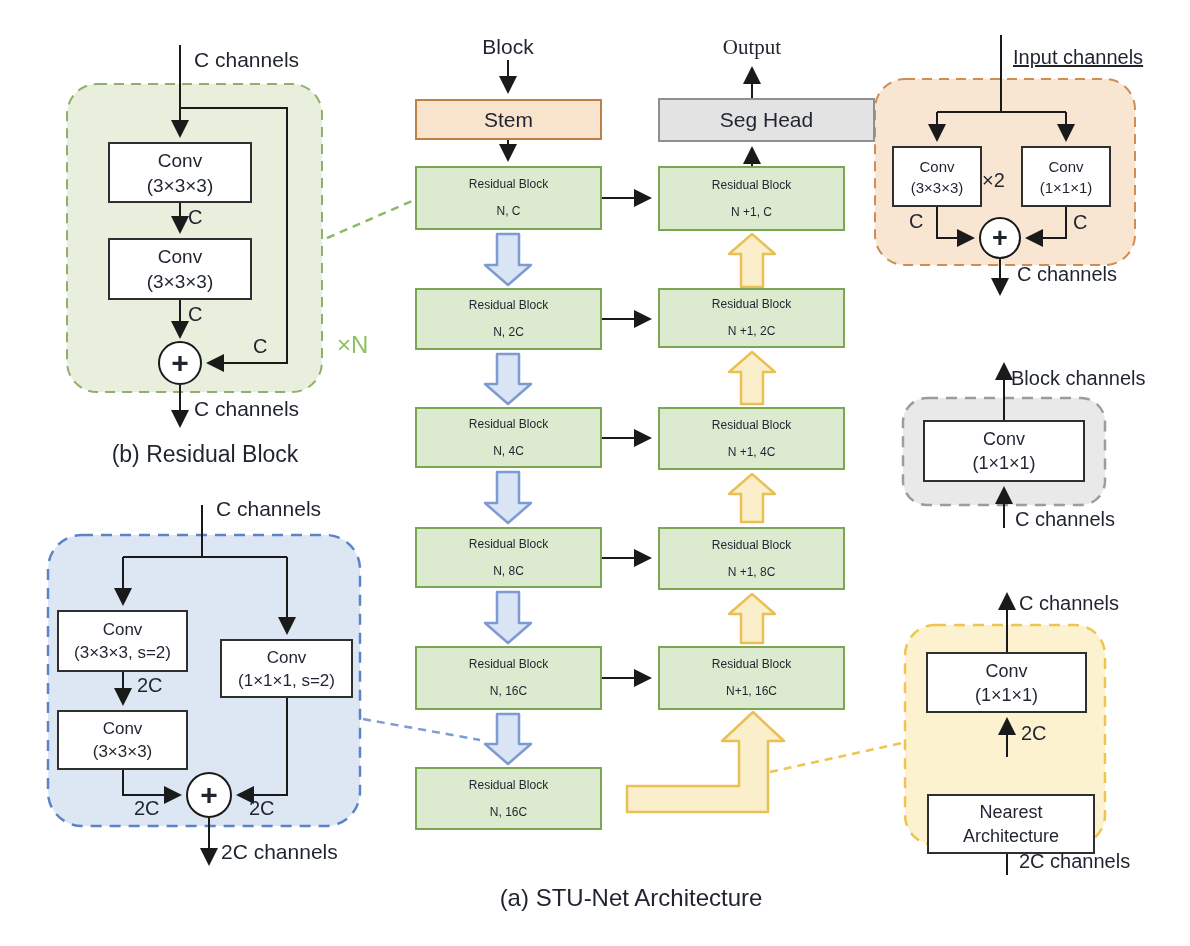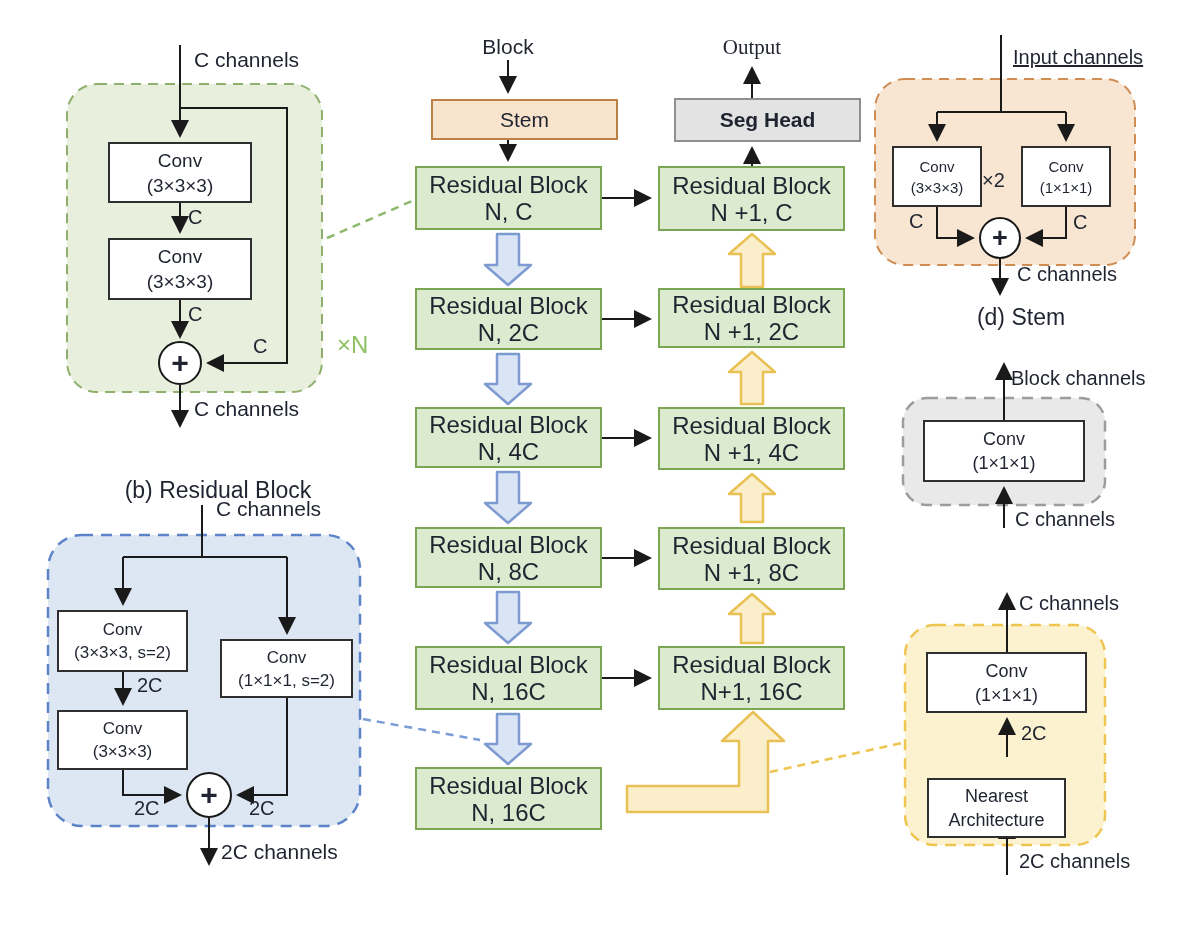--- a/index.html
+++ b/index.html
@@ -6,26 +6,26 @@
   .canvas{position:relative;width:1190px;height:946px;background:#ffffff;overflow:hidden;
           font-family:"Liberation Sans", sans-serif;color:#1f2430;}
   .wiring{position:absolute;left:0;top:0;z-index:1;}
   .abs{position:absolute;z-index:2;}
   .box{position:absolute;z-index:2;display:flex;flex-direction:column;align-items:center;
        justify-content:center;text-align:center;box-sizing:border-box;}
   .green{background:#dcead0;border:2px solid #7ba654;}
   .orange{background:#f8e3cd;border:2px solid #bd8146;}
   .gray{background:#e3e3e3;border:2px solid #8f8f8f;}
   .wbox{background:#ffffff;border:2px solid #2f2f2f;}
-  .t20{font-size:24px;line-height:27px;}
+  .t20{font-size:12px;line-height:27px;}
   .t19{font-size:19px;line-height:25px;}
   .t17{font-size:17px;line-height:23px;}
   .t15{font-size:15px;line-height:21px;}
   .t18{font-size:18px;line-height:24px;}
-  .stem-text{font-size:21px;margin-left:16px;}
+  .stem-text{font-size:21px;}
   .lbl{position:absolute;z-index:2;font-size:20px;white-space:nowrap;}
   .lbl21{font-size:21px;}
   .cap{position:absolute;z-index:2;font-size:23px;text-align:center;white-space:nowrap;}
   .cap-a{font-size:24px;}
   .plus-circle{position:absolute;z-index:3;background:#fff;border:2.5px solid #1a1a1a;
        border-radius:50%;display:flex;align-items:center;justify-content:center;
        font-size:30px;font-weight:600;box-sizing:border-box;}
   .xn{color:#8dc063;font-size:24px;}
 </style>
 </head>
@@ -108,21 +108,21 @@
       <path d="M627,786 L739,786 L739,741 L722,741 L753,712 L784,741 L768,741 L768,812 L627,812 Z"></path>
     </g>
   </svg>
 
   <div class="lbl lbl21 abs" style="left:458px;top:35px;width:100px;text-align:center;">Block</div>
   <div class="lbl lbl21 abs" style="left:702px;top:35px;width:100px;text-align:center;font-family:Liberation Serif, serif;">Output</div>
 
   <div class="box orange stem-text" style="left:415px;top:99px;width:187px;height:41px;">
     <div>Stem</div>
   </div>
-  <div class="box gray stem-text" style="left:658px;top:98px;width:187px;height:44px;font-weight:bold;">
+  <div class="box gray stem-text" style="left:658px;top:98px;width:217px;height:44px;">
     <div>Seg Head</div>
   </div>
 
   <div class="box green t20" style="left:415px;top:166px;width:187px;height:64px;">
     <div>Residual Block</div>
     <div>N, C</div>
   </div>
   <div class="box green t20" style="left:415px;top:288px;width:187px;height:62px;">
     <div>Residual Block</div>
     <div>N, 2C</div>
@@ -158,39 +158,40 @@
   </div>
   <div class="box green t20" style="left:658px;top:527px;width:187px;height:63px;">
     <div>Residual Block</div>
     <div>N +1, 8C</div>
   </div>
   <div class="box green t20" style="left:658px;top:646px;width:187px;height:64px;">
     <div>Residual Block</div>
     <div>N+1, 16C</div>
   </div>
 
+  <div class="cap cap-a abs" style="left:451px;top:884px;width:360px;">(a) STU-Net Architecture</div>
 
   <div class="lbl lbl21 abs" style="left:194px;top:48px;">C channels</div>
   <div class="box wbox t19" style="left:108px;top:142px;width:144px;height:61px;">
     <div>Conv</div>
     <div>(3×3×3)</div>
   </div>
   <div class="lbl abs" style="left:188px;top:206px;">C</div>
   <div class="box wbox t19" style="left:108px;top:238px;width:144px;height:62px;">
     <div>Conv</div>
     <div>(3×3×3)</div>
   </div>
   <div class="lbl abs" style="left:188px;top:303px;">C</div>
   <div class="lbl abs" style="left:253px;top:335px;">C</div>
   <div class="plus-circle" style="left:158px;top:341px;width:44px;height:44px;">
     <span>+</span>
   </div>
   <div class="lbl xn abs" style="left:337px;top:331px;">×N</div>
   <div class="lbl lbl21 abs" style="left:194px;top:397px;">C channels</div>
-  <div class="cap abs" style="left:58px;top:441px;width:320px;margin-top:36px;">(b) Residual Block</div>
+  <div class="cap abs" style="left:45px;top:441px;width:320px;">(b) Residual Block</div>
 
   <div class="lbl lbl21 abs" style="left:216px;top:497px;">C channels</div>
   <div class="box wbox t17" style="left:57px;top:610px;width:131px;height:62px;">
     <div>Conv</div>
     <div>(3×3×3, s=2)</div>
   </div>
   <div class="lbl abs" style="left:137px;top:674px;">2C</div>
   <div class="box wbox t17" style="left:57px;top:710px;width:131px;height:60px;">
     <div>Conv</div>
     <div>(3×3×3)</div>
@@ -215,34 +216,33 @@
   <div class="box wbox t15" style="left:1021px;top:146px;width:90px;height:61px;">
     <div>Conv</div>
     <div>(1×1×1)</div>
   </div>
   <div class="lbl abs" style="left:909px;top:210px;">C</div>
   <div class="lbl abs" style="left:1073px;top:211px;">C</div>
   <div class="plus-circle" style="left:979px;top:217px;width:42px;height:42px;font-size:27px;">
     <span>+</span>
   </div>
   <div class="lbl abs" style="left:1017px;top:263px;">C channels</div>
-  <div class="cap abs" style="left:921px;top:304px;width:200px;">(d) Stem</div>
 
   <div class="lbl abs" style="left:1011px;top:367px;">Block channels</div>
   <div class="box wbox t18" style="left:923px;top:420px;width:162px;height:62px;">
     <div>Conv</div>
     <div>(1×1×1)</div>
   </div>
   <div class="lbl abs" style="left:1015px;top:508px;">C channels</div>
 
   <div class="lbl abs" style="left:1019px;top:592px;">C channels</div>
   <div class="box wbox t18" style="left:926px;top:652px;width:161px;height:61px;">
     <div>Conv</div>
     <div>(1×1×1)</div>
   </div>
   <div class="lbl abs" style="left:1021px;top:722px;">2C</div>
-  <div class="box wbox t18" style="left:927px;top:778px;width:139px;height:60px;">
+  <div class="box wbox t18" style="left:927px;top:794px;width:168px;height:60px;">
     <div>Nearest</div>
     <div>Architecture</div>
   </div>
   <div class="lbl abs" style="left:1019px;top:850px;">2C channels</div>
 
 </div>
 
 </body></html>

